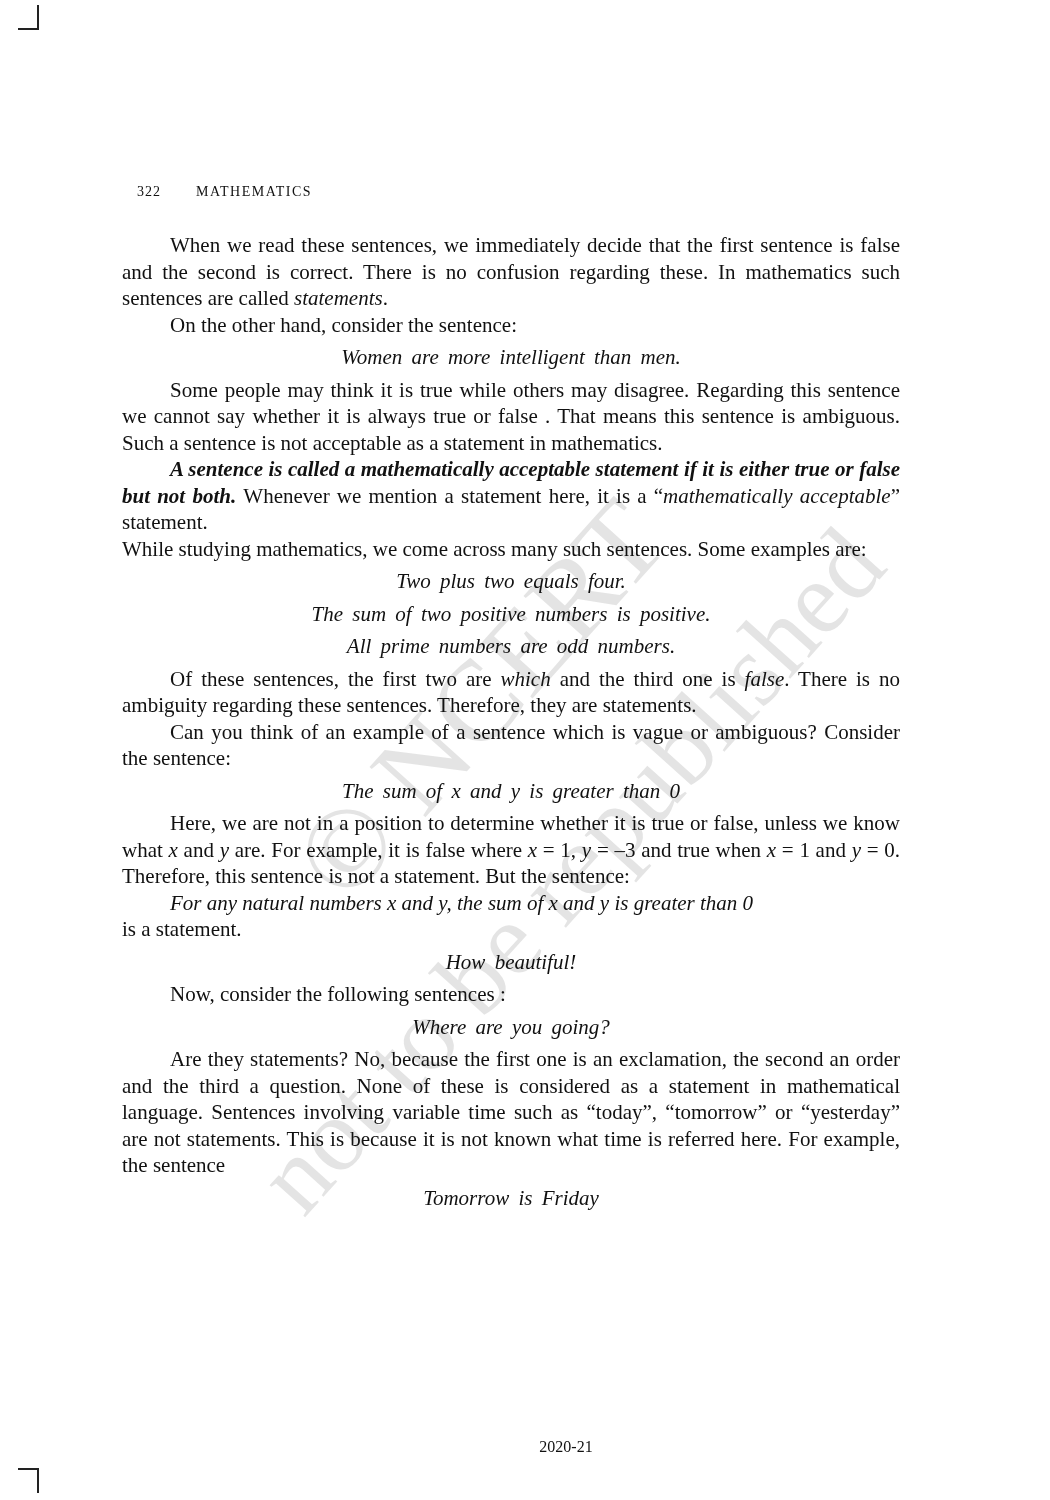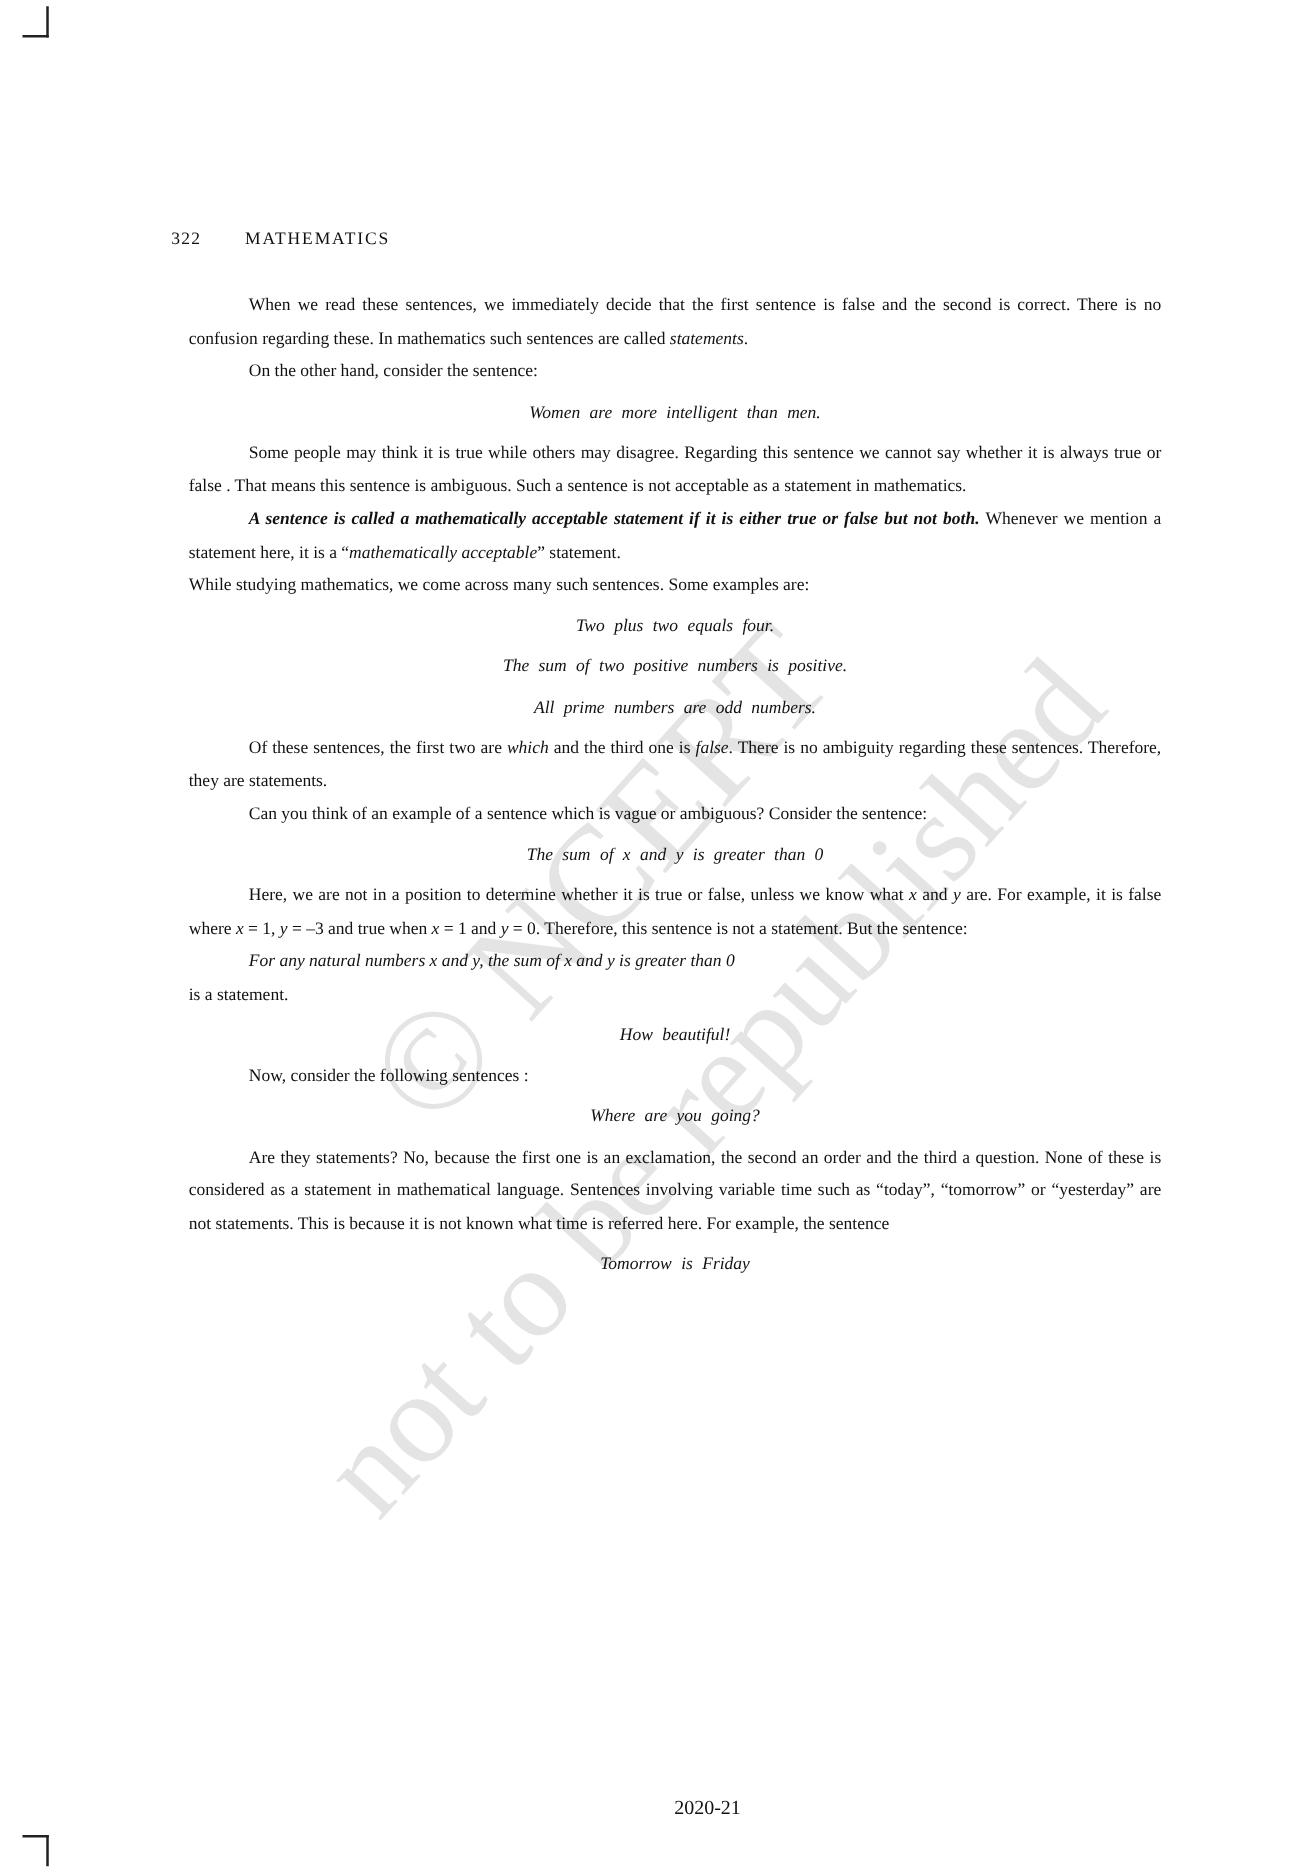--- a/index.html
+++ b/index.html
@@ -28,22 +28,22 @@
   .wm2{left:570px;top:870px;font-size:104px;transform:translate(-50%,-50%) rotate(-48deg);}
   
   .running-head{
     position:absolute;left:137px;top:184px;width:778px;
     font-size:14px;letter-spacing:1.5px;color:#111;
     z-index:2;
   }
   .pagenum{margin-right:30px;letter-spacing:1px;}
   
   .body-text{
-    position:absolute;left:151px;top:232px;width:778px;
-    font-size:14px;line-height:26.5px;
+    position:absolute;left:122px;top:232px;width:778px;
+    font-size:21px;line-height:26.5px;
     text-align:justify;
     z-index:1;
   }
   .block{margin:0;}
   .block.indent{text-indent:48px;}
   .block.center{
     text-align:center;
     margin:6px 0;
     word-spacing:4px;
   }

